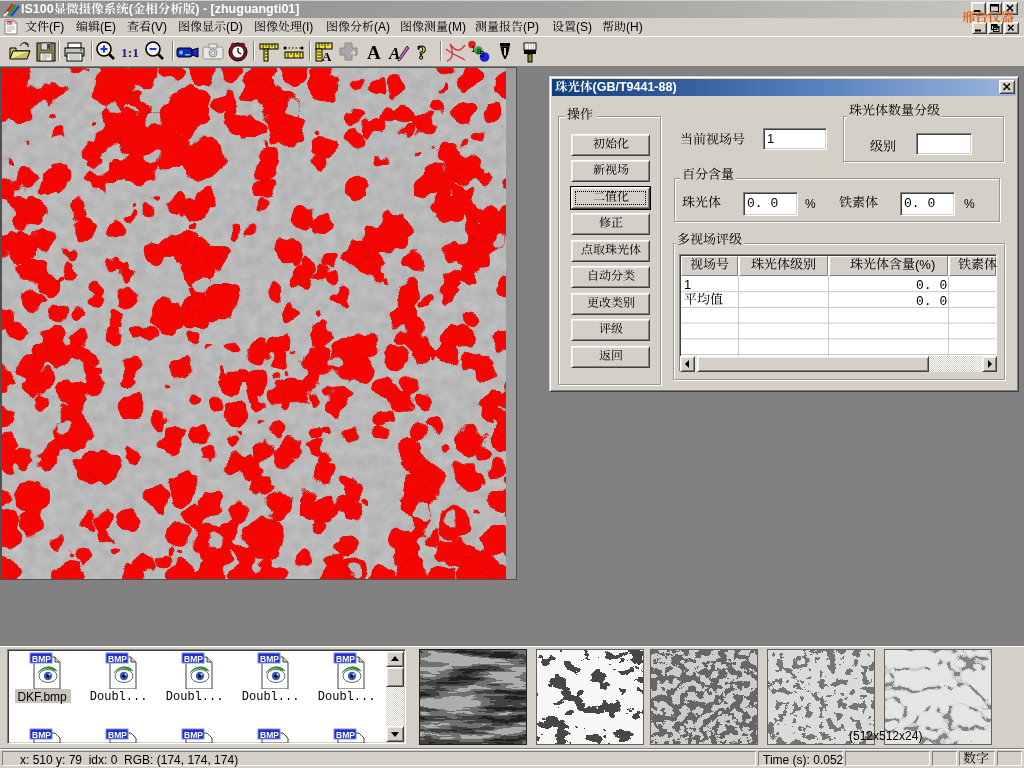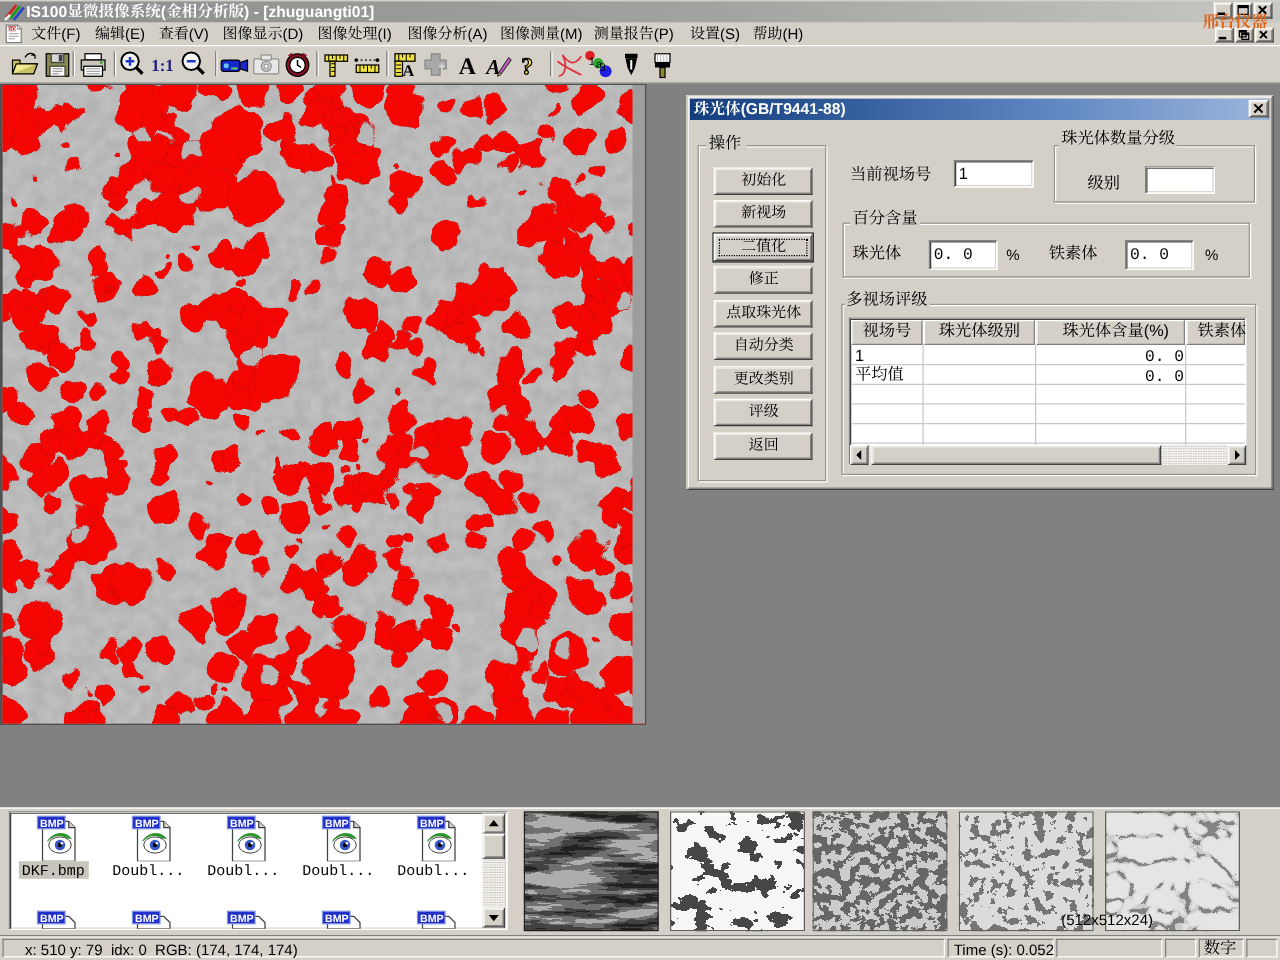--- a/index.html
+++ b/index.html
@@ -1268,21 +1268,21 @@
 <rect x="4" y="2" width="22" height="10" fill="#2030c8" stroke="#8090e0"></rect>
 <text x="6" y="10.5" font-size="8.5" font-weight="bold" fill="#fff" font-family="Liberation Sans">BMP</text>
 <path d="M12 22 C17 14 27 14 31 20 L27 19 C22 16 17 17 12 22 Z" fill="#20a020" stroke="#107010" stroke-width=".5"></path>
 <ellipse cx="22" cy="25" rx="9" ry="6.5" fill="#fff" stroke="#404040" stroke-width=".8"></ellipse>
 <circle cx="22" cy="25" r="4.2" fill="#3858c8"></circle>
       <circle cx="22" cy="25" r="1.8" fill="#000"></circle>
 <circle cx="23.5" cy="23.5" r="1" fill="#fff"></circle>
 </g>
   </svg>
 <div class="abs" style="left:15.45px;top:689px;width:55.1px;height:14px;background:#c8c4bc"></div>
-<div class="abs" style="left:17.45px;top:690px;font-family:Liberation Mono, monospace;font-size:12px;white-space:pre">DKF.bmp</div>
+<div class="abs" style="left:17.45px;top:690px;font-family:Liberation Sans, sans-serif;font-size:12px;white-space:pre">DKF.bmp</div>
 <svg class="abs" style="left:102px;top:651px" width="40" height="38" viewBox="0 0 40 38">
 <g>
 <path d="M8 6 L29 6 L34 11 L34 38 L8 38 Z" fill="#fff" stroke="#404040"></path>
 <path d="M29 6 L29 11 L34 11" fill="#d4d0c8" stroke="#404040"></path>
 <rect x="4" y="2" width="22" height="10" fill="#2030c8" stroke="#8090e0"></rect>
 <text x="6" y="10.5" font-size="8.5" font-weight="bold" fill="#fff" font-family="Liberation Sans">BMP</text>
 <path d="M12 22 C17 14 27 14 31 20 L27 19 C22 16 17 17 12 22 Z" fill="#20a020" stroke="#107010" stroke-width=".5"></path>
 <ellipse cx="22" cy="25" rx="9" ry="6.5" fill="#fff" stroke="#404040" stroke-width=".8"></ellipse>
 <circle cx="22" cy="25" r="4.2" fill="#3858c8"></circle>
       <circle cx="22" cy="25" r="1.8" fill="#000"></circle>

